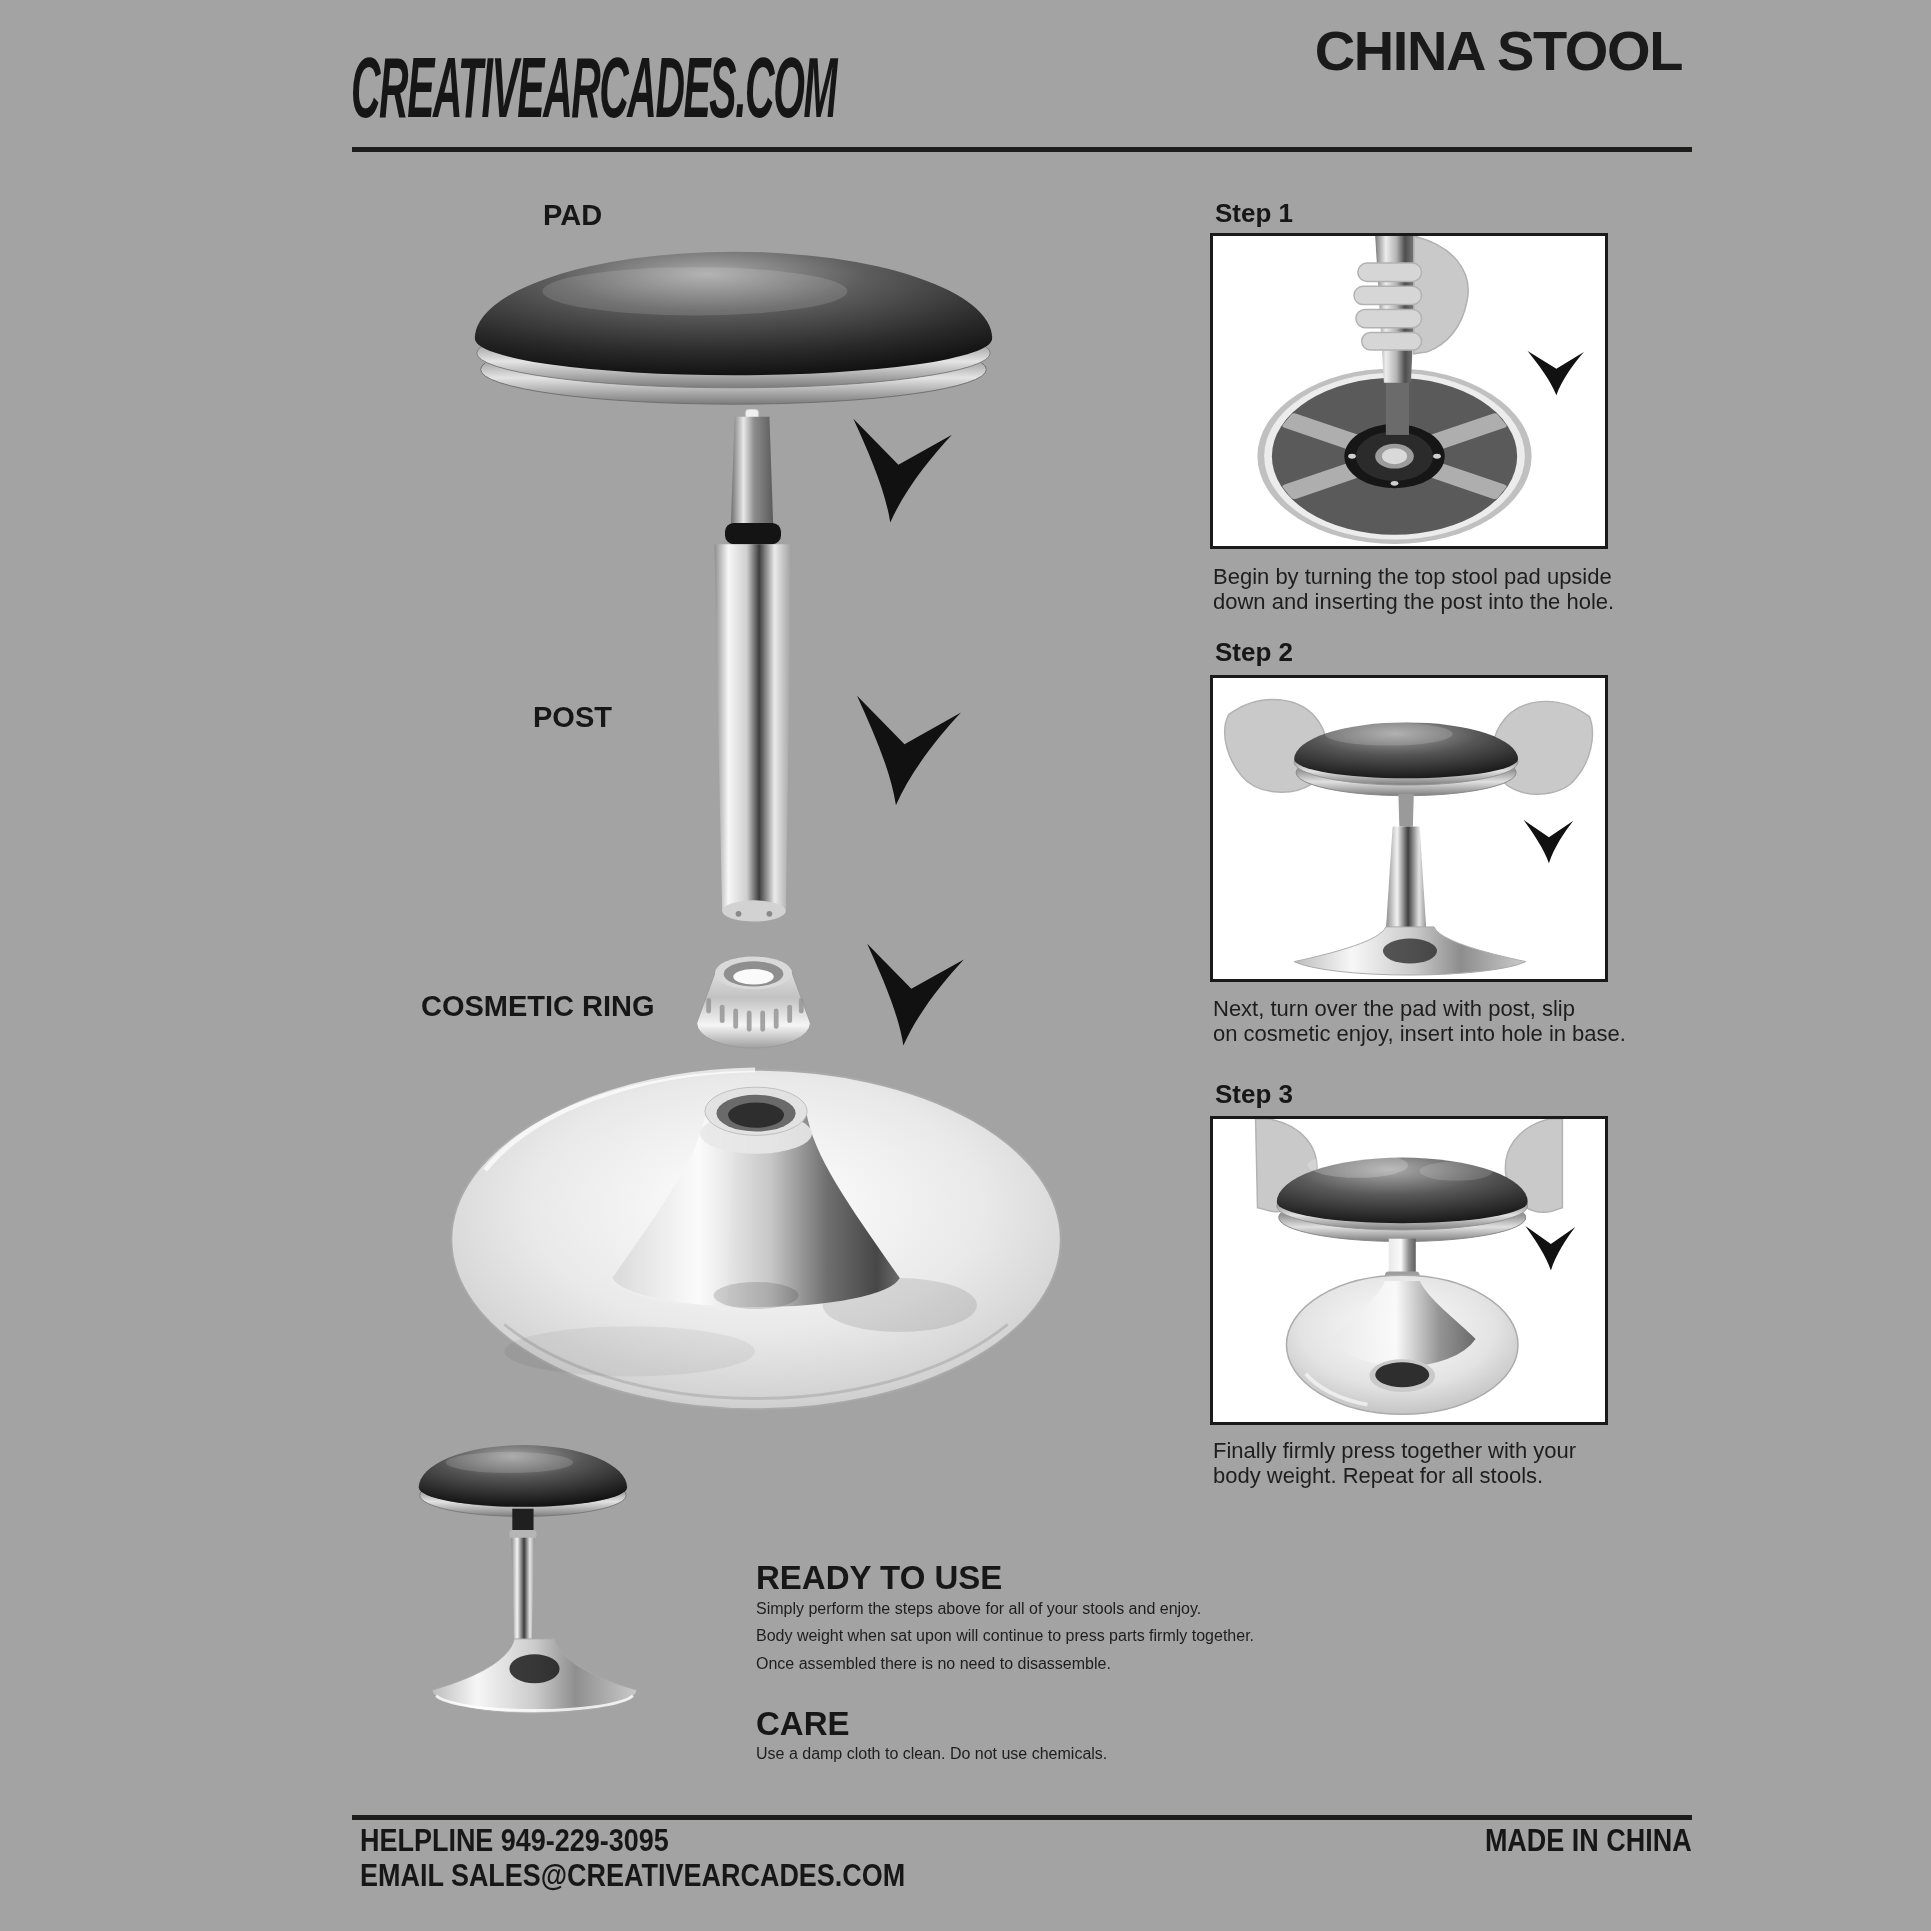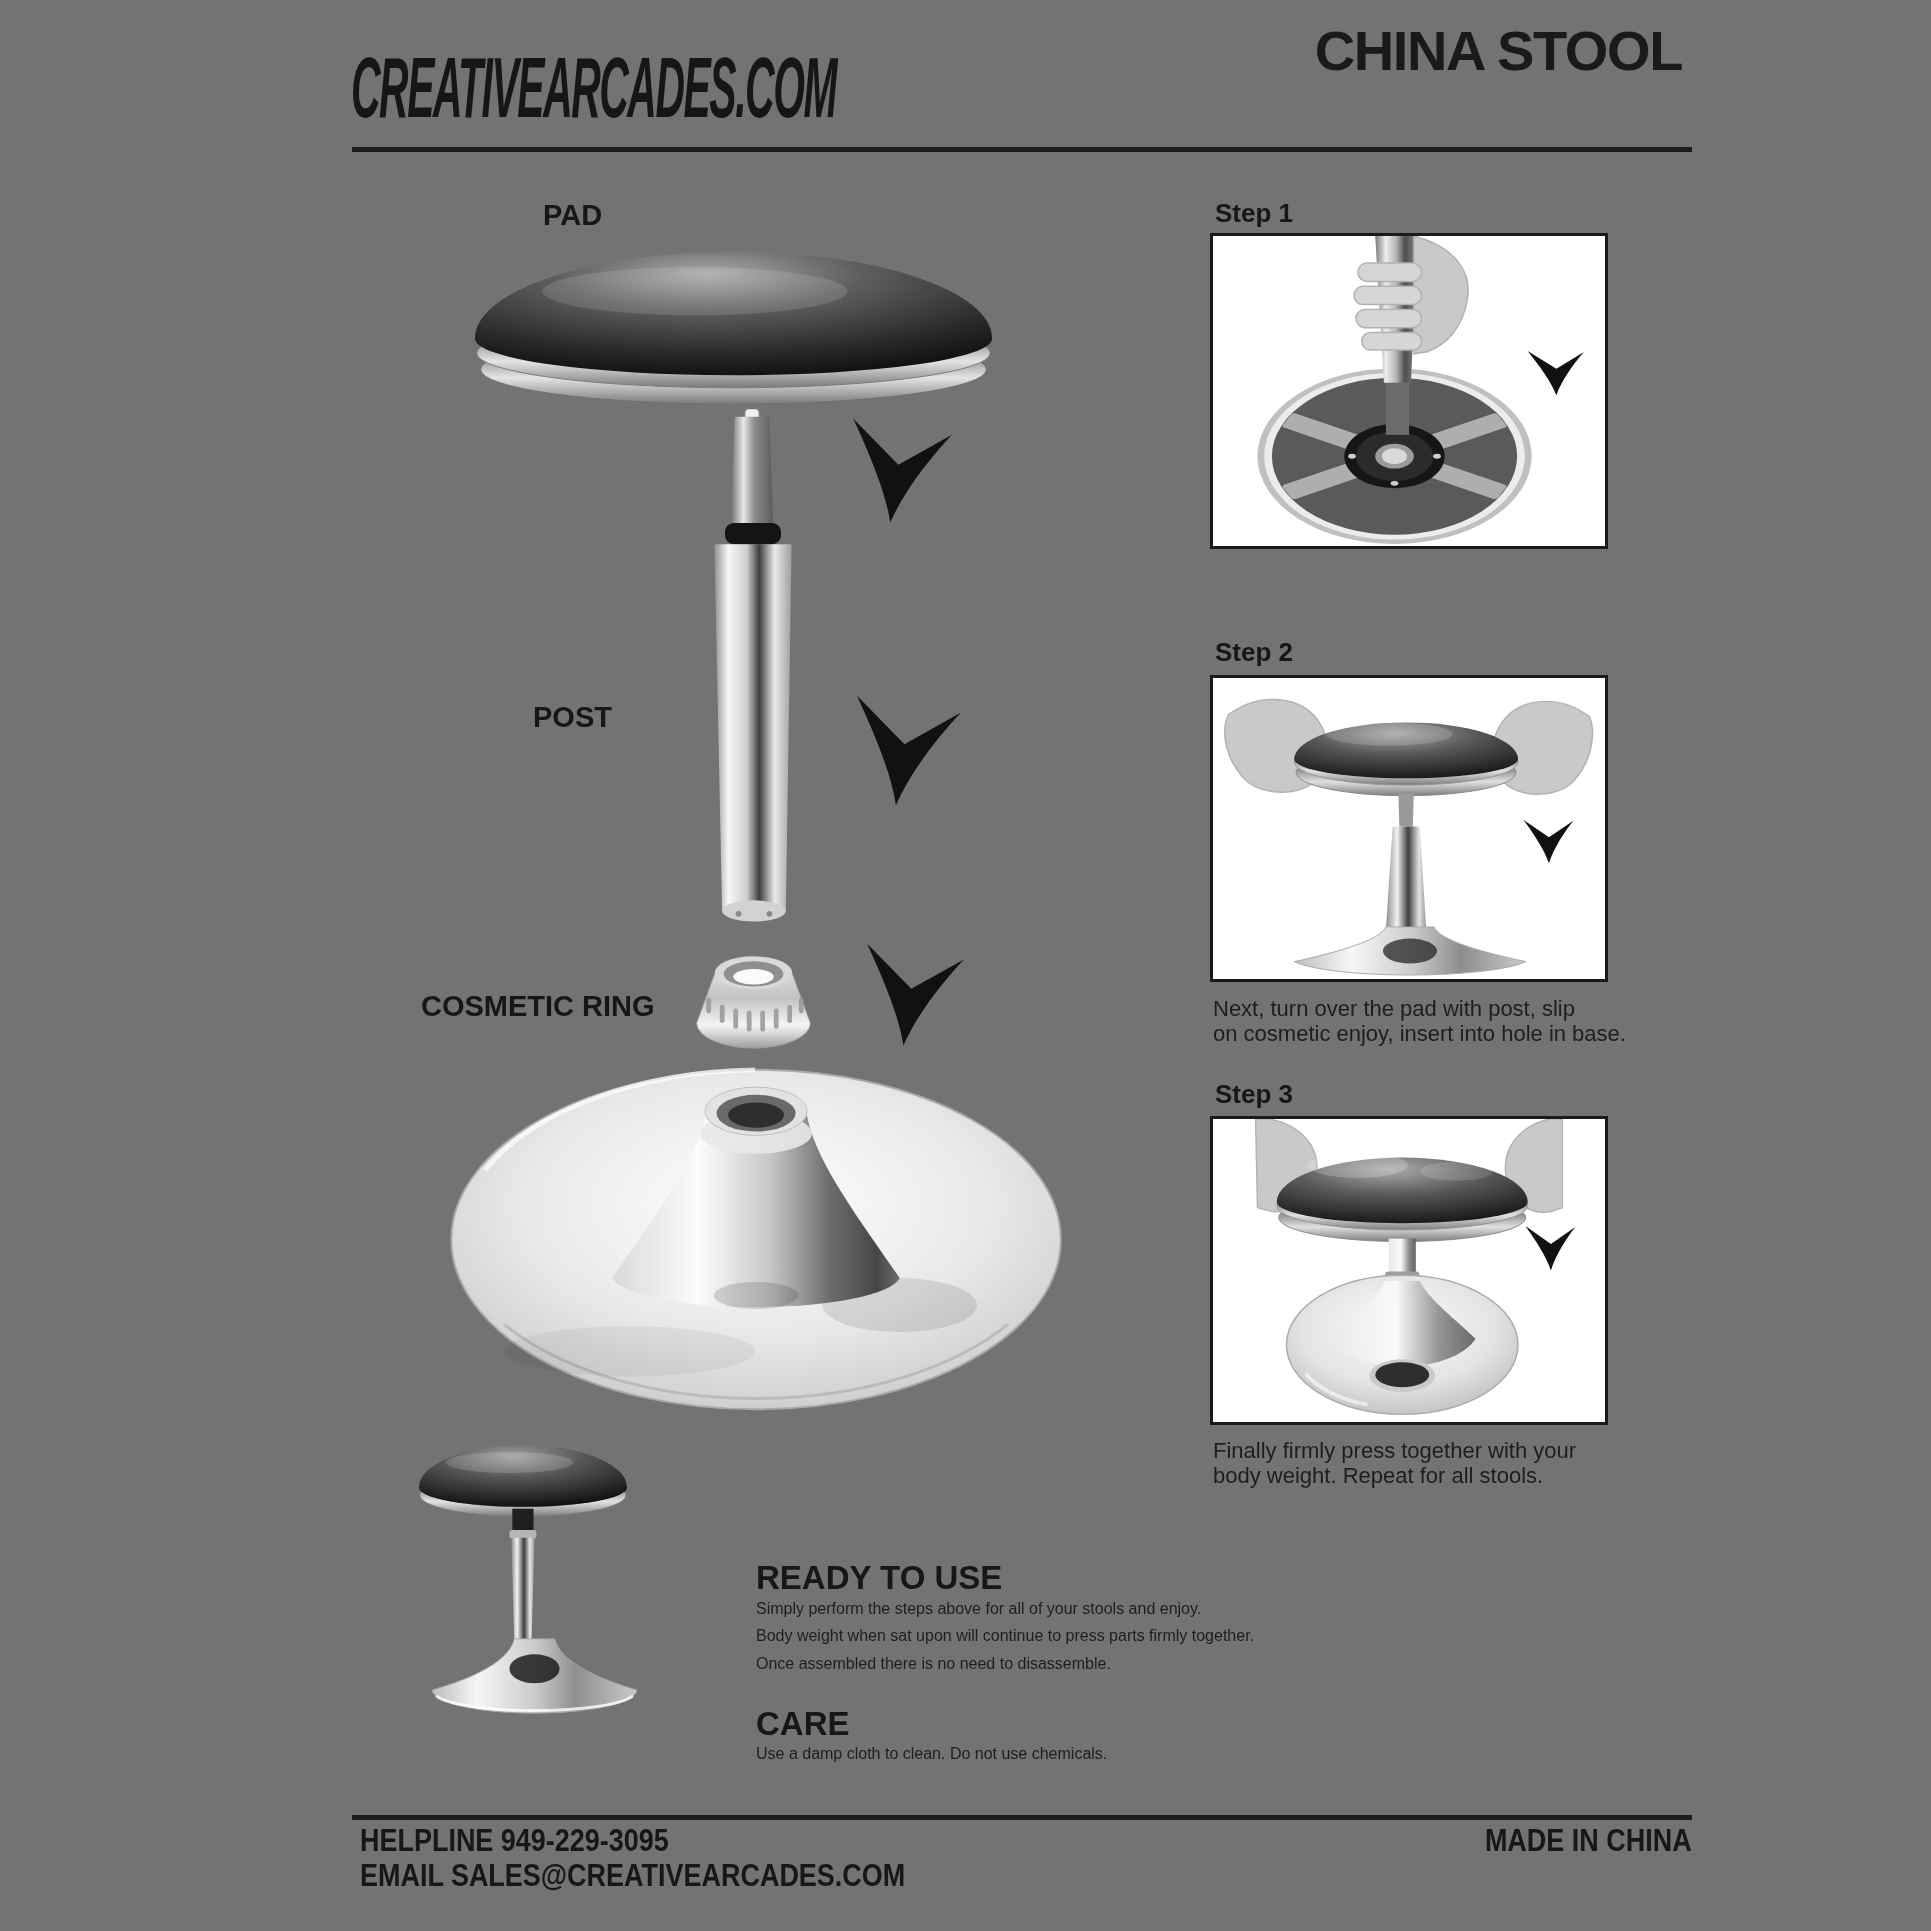--- a/index.html
+++ b/index.html
@@ -1,17 +1,17 @@
 <!DOCTYPE html>
 <html><head>
 <meta charset="utf-8">
 <style>
   html,body{margin:0;padding:0;background:#ffffff;}
   .page{
-    position:relative;width:1931px;height:1931px;background:#737373;overflow:hidden;
+    position:relative;width:1931px;height:1931px;background:#a3a3a3;overflow:hidden;
     font-family:"Liberation Sans", sans-serif;color:#1d1d1b;
   }
   .abs{position:absolute;}
   
   .logo{
     left:351px;top:39px;font-size:85px;font-weight:bold;font-style:italic;
     letter-spacing:-2.9px;white-space:nowrap;transform:scaleX(.48);transform-origin:0 0;color:#161616;
   }
   .doc-title{
     right:249px;top:27px;text-align:right;font-weight:bold;font-size:56px;line-height:48px;
@@ -250,20 +250,24 @@
       <path d="M 208 0 C 248 10 270 36 263 68 C 258 94 243 112 222 120 L 208 122 Z" fill="#c9c9c9" stroke="#b0b0b0" stroke-width="1.5"></path>
       <g fill="#d6d6d6" stroke="#b2b2b2" stroke-width="1.5">
         <rect x="150" y="28" width="66" height="19" rx="9.5"></rect>
         <rect x="146" y="52" width="70" height="19" rx="9.5"></rect>
         <rect x="148" y="76" width="68" height="19" rx="9.5"></rect>
         <rect x="154" y="100" width="62" height="18" rx="9"></rect>
       </g>
       <path d="M3 2 C 22 32 42 64 51 94 C 60 62 80 28 97 4 L 51 39 Z" fill="#111111" transform="translate(324,118) scale(0.62,0.5)"></path>
     </svg>
   </div>
+  <div class="abs step-caption" style="top:564px;">
+    <div>Begin by turning the top stool pad upside</div>
+    <div>down and inserting the post into the hole.</div>
+  </div>
 
   <div class="abs step-title" style="top:637px;">Step 2</div>
   <div class="abs step-box" style="top:675px;height:301px;">
     <svg width="392" height="301" viewBox="0 0 406 312">
       <defs>
         <radialGradient id="s2dome" cx="45%" cy="20%" r="85%">
           <stop offset="0%" stop-color="#a3a3a3"></stop>
             <stop offset="45%" stop-color="#555555"></stop>
           <stop offset="100%" stop-color="#141414"></stop>
         </radialGradient>

